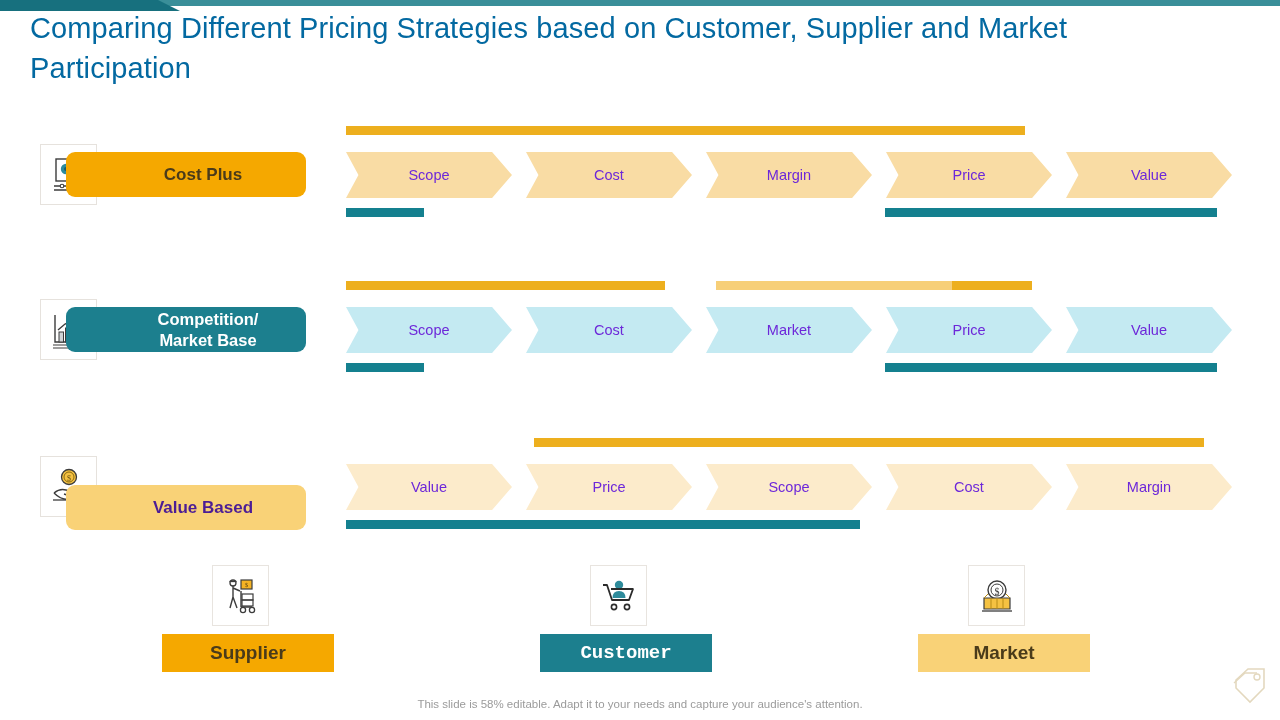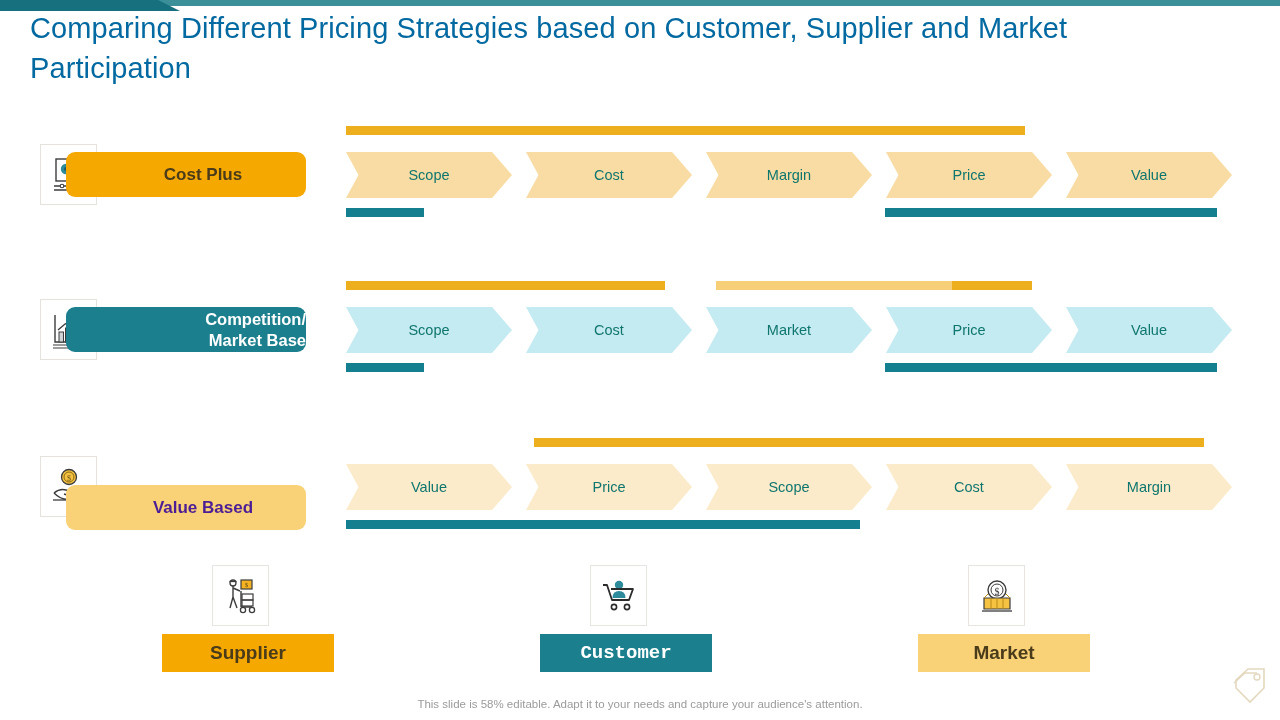--- a/index.html
+++ b/index.html
@@ -36,21 +36,21 @@
     display:flex;align-items:center;justify-content:center;}
   .iconbox svg{display:block;}
 
   
   .bar{position:absolute;height:9px;}
   .bar-sub{position:absolute;height:9px;}
 
   
   .chev{position:absolute;height:46px;width:166px;
     display:flex;align-items:center;justify-content:center;
-    font-size:14.5px;color:#0f766e;
+    font-size:14.5px;color:#6d28d9;
     clip-path:polygon(0 0, 88% 0, 100% 50%, 88% 100%, 0 100%, 7.5% 50%);}
 
   
   .grp{position:absolute;width:200px;}
   .grp .ibox{position:absolute;left:50px;top:0;width:57px;height:61px;
     background:#fff;border:1px solid #e8e4df;box-sizing:border-box;
     display:flex;align-items:center;justify-content:center;}
   .grp .plabel{position:absolute;left:0;top:69px;width:172px;height:38px;
     display:flex;align-items:center;justify-content:center;
     font-size:19px;font-weight:bold;}
@@ -109,21 +109,21 @@
       <path d="M5 5 v27 h28" fill="none" stroke="#3c3c3c" stroke-width="1.4"></path>
       <rect x="9" y="22" width="4.5" height="10" fill="#cfd3d6" stroke="#3c3c3c" stroke-width="1"></rect>
       <rect x="15.5" y="18" width="4.5" height="14" fill="#cfd3d6" stroke="#3c3c3c" stroke-width="1"></rect>
       <rect x="22" y="13" width="4.5" height="19" fill="#a9b0b4" stroke="#3c3c3c" stroke-width="1"></rect>
       <path d="M8 20 L15 14 L22 11 L31 5" fill="none" stroke="#3c3c3c" stroke-width="1.4"></path>
       <path d="M27 5 h5 v5" fill="none" stroke="#3c3c3c" stroke-width="1.4"></path>
       <path d="M3 35 h30 M3 38 h30" stroke="#3c3c3c" stroke-width="1.2"></path>
     </svg>
       </div>
       <div class="chip two-line" style="background: rgb(28, 127, 142); color: rgb(255, 255, 255);">
-        <div style="text-align:right;width:100%;padding-left:10px;box-sizing:border-box;">
+        <div style="text-align:center;width:100%;padding-left:10px;box-sizing:border-box;">
           <div>Competition/</div>
           <div>Market Base</div>
         </div>
       </div>
       <div class="chev" style="left: 346px; top: 26px; background: rgb(196, 234, 242);">
         <span>Scope</span>
       </div>
       <div class="chev" style="left: 526px; top: 26px; background: rgb(196, 234, 242);">
         <span>Cost</span>
       </div>

